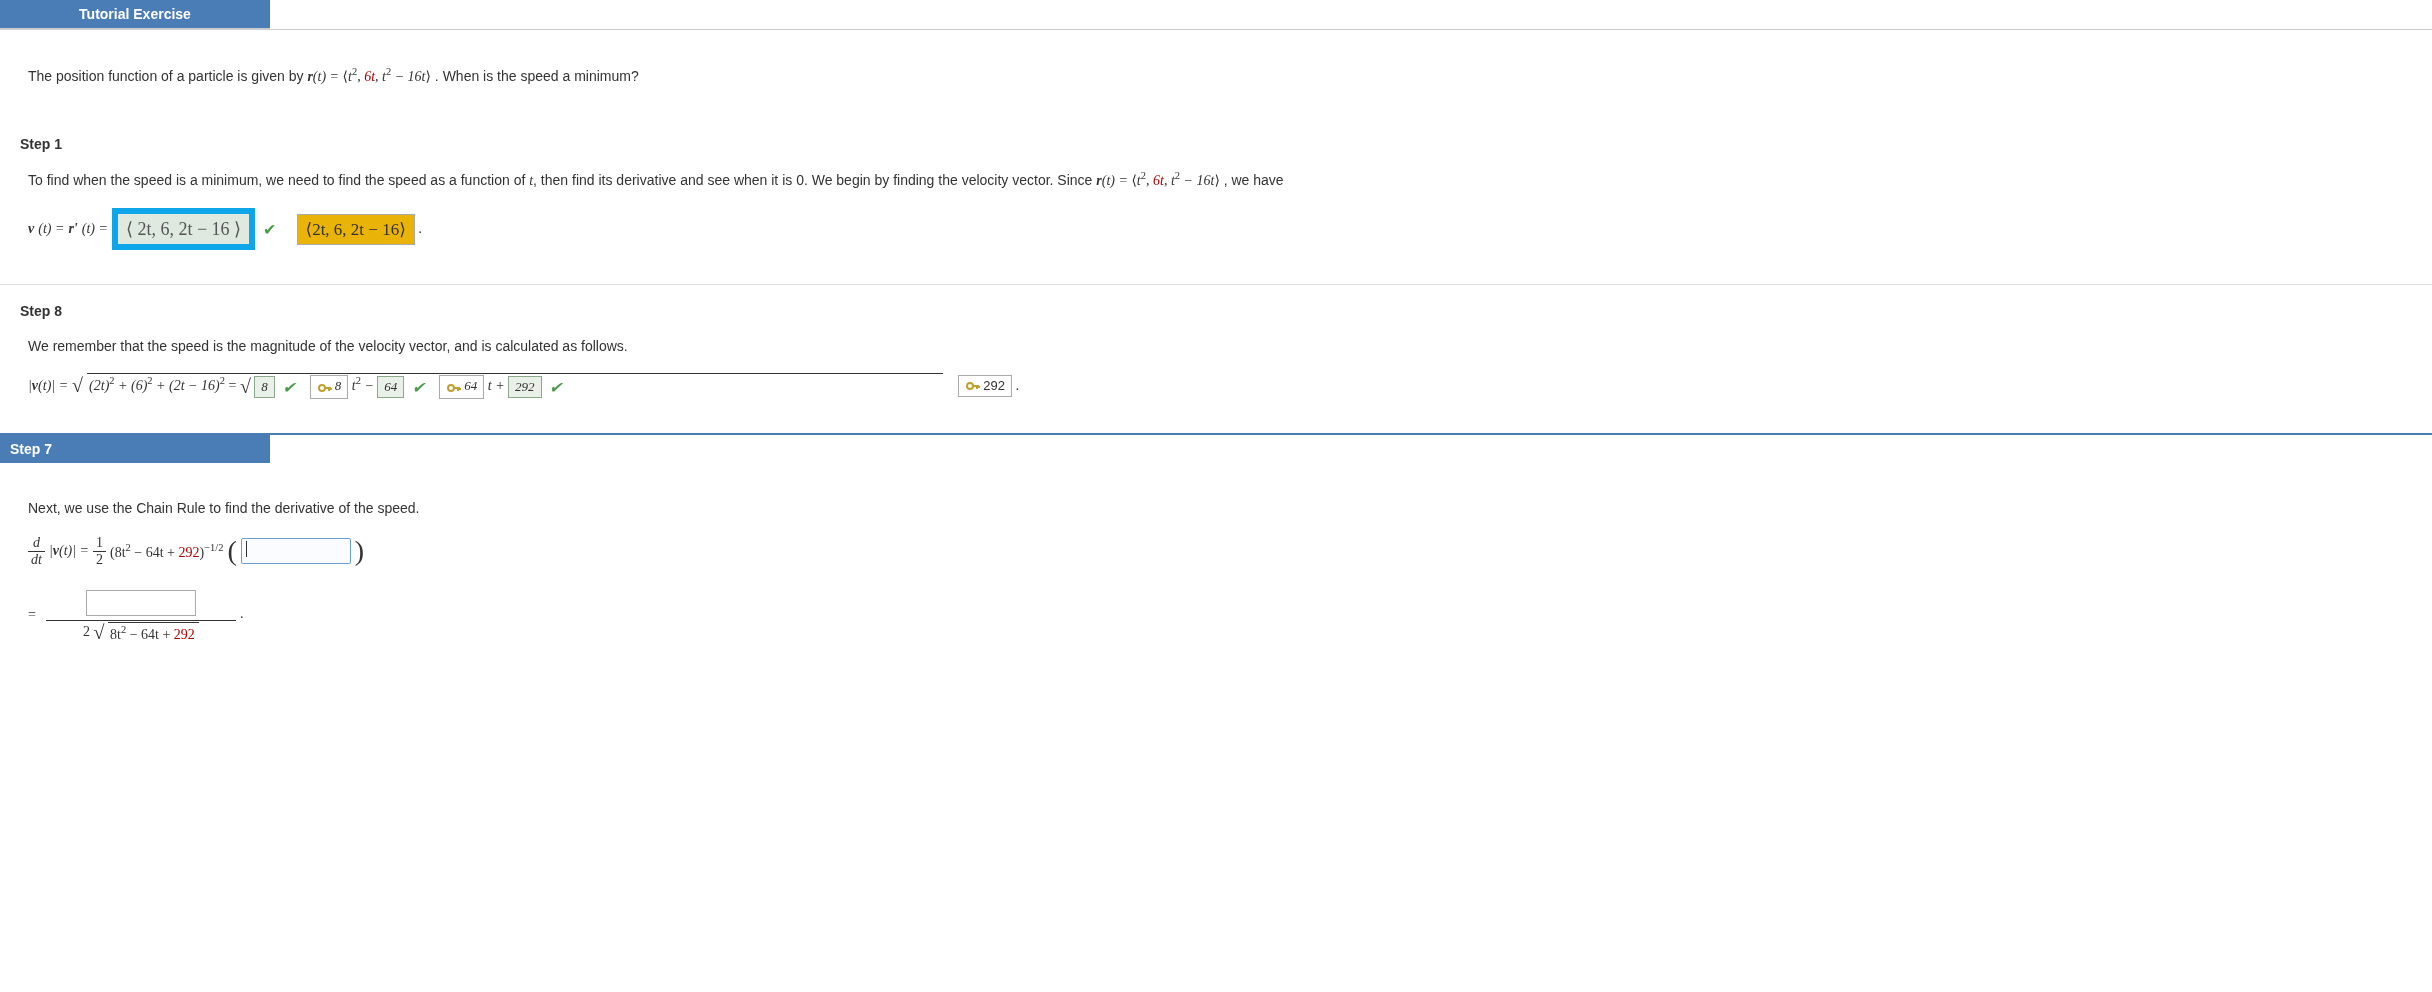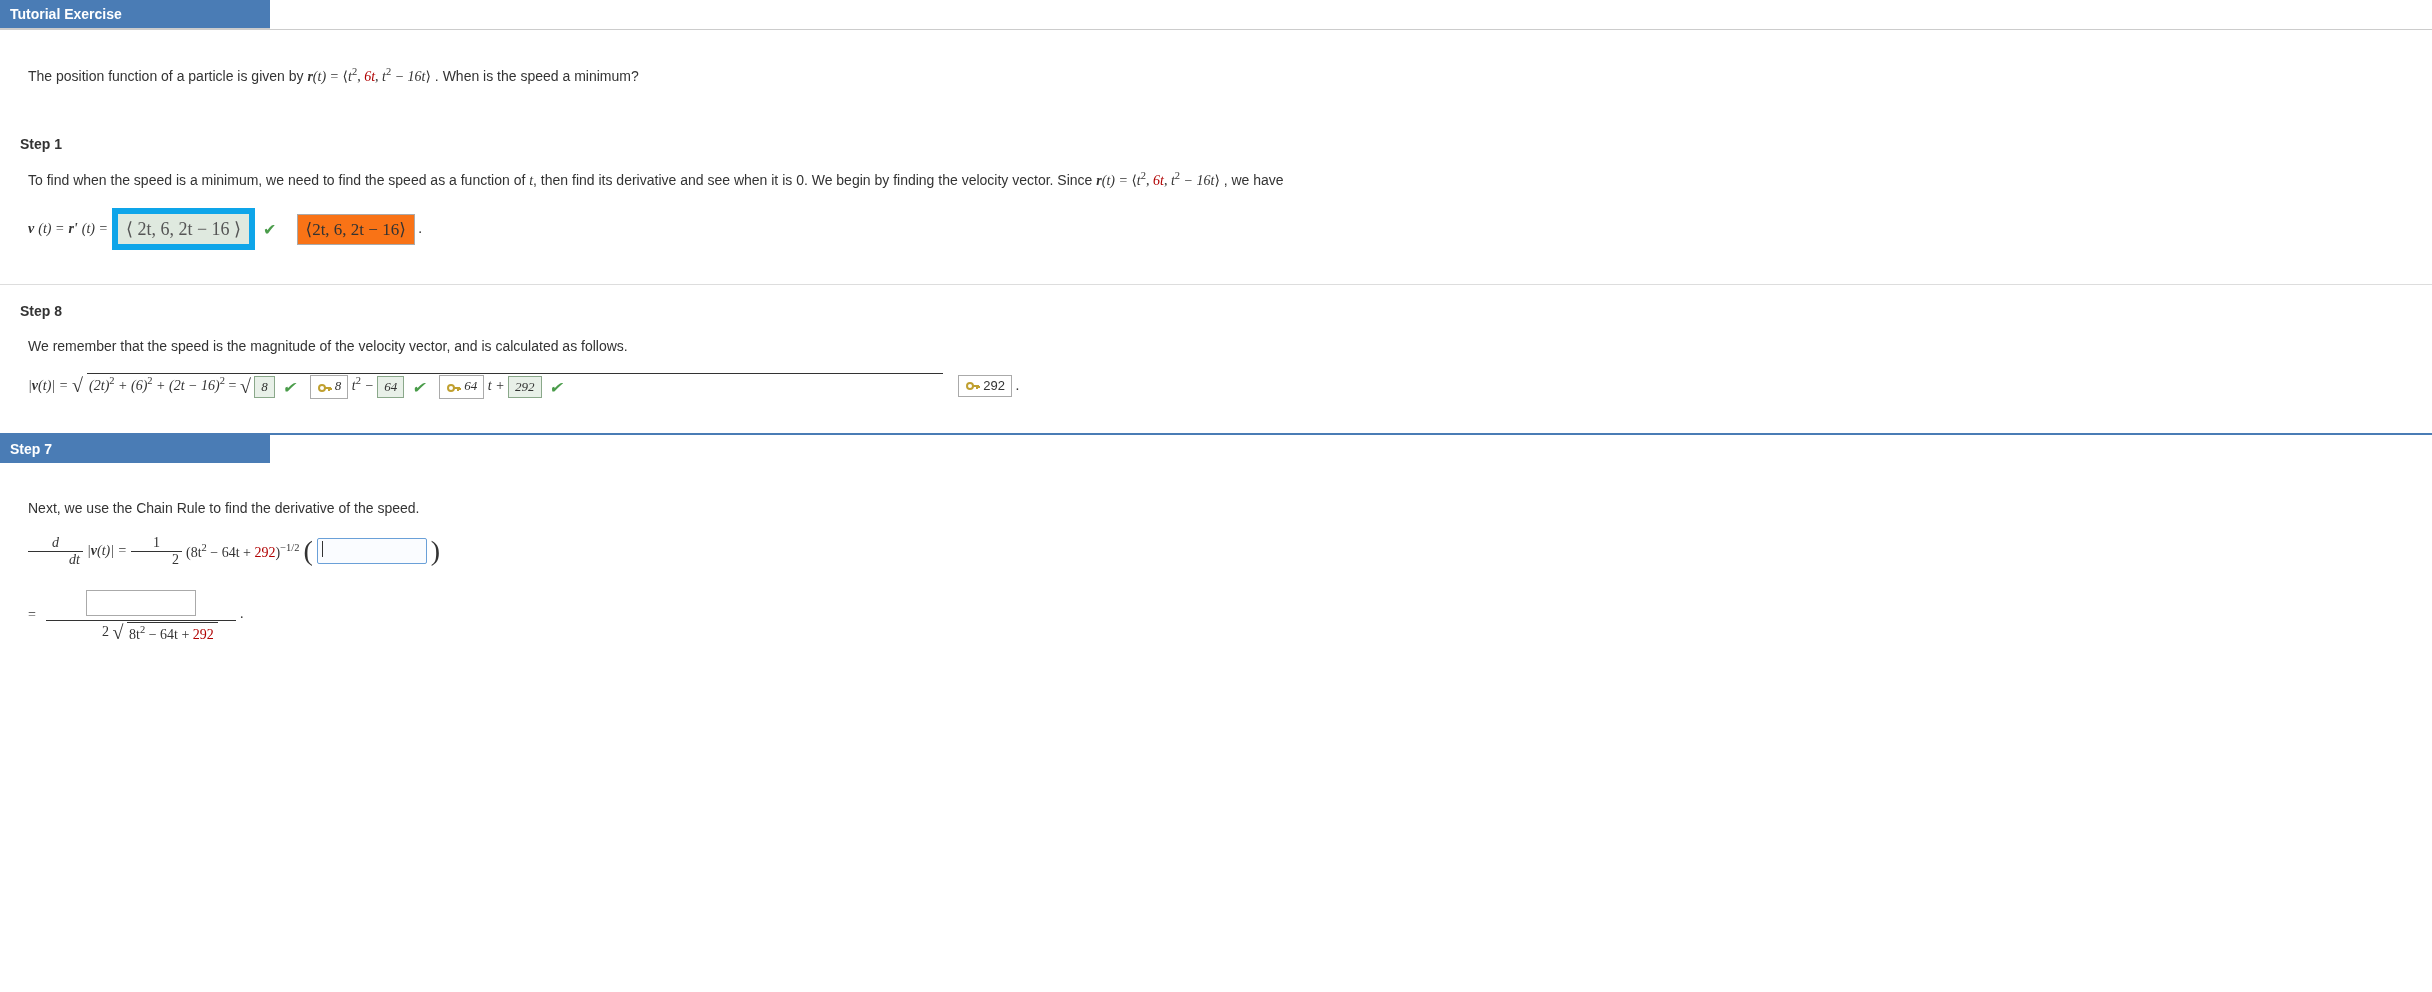--- a/index.html
+++ b/index.html
@@ -10,20 +10,21 @@
     color: #333;
     background: #fff;
   }
   .header-bar {
     background: #4a7cb5;
     color: #fff;
     font-weight: bold;
     padding: 6px 10px;
     width: 270px;
     border-bottom: 1px solid #ccc;
+    text-align: center;
   }
   .header-line {
     border-bottom: 1px solid #ccc;
   }
   .section {
     padding: 18px 28px 24px 28px;
   }
   .step-title {
     font-weight: bold;
     margin-bottom: 14px;
@@ -49,21 +50,21 @@
     background: #dfe9df;
     padding: 4px 8px;
     font-family: 'Times New Roman', serif;
     font-size: 18px;
     color: #555;
     vertical-align: middle;
   }
   .confirm-box {
     display: inline-block;
     border: 1px solid #aaa;
-    background: #f97316;
+    background: #eab308;
     padding: 4px 8px;
     font-family: 'Times New Roman', serif;
     font-size: 17px;
     color: #333;
     vertical-align: middle;
   }
   .blank-input {
     display: inline-block;
     border: 1px solid #6aa0d8;
     background: #fafcff;
@@ -119,21 +120,21 @@
     font-size: 20px;
     vertical-align: middle;
   }
   .frac {
     display: inline-block;
     text-align: center;
     vertical-align: middle;
     font-family: 'Times New Roman', serif;
   }
   .frac .num { display: block; border-bottom: 1px solid #333; padding: 0 3px; font-size: 14px; }
-  .frac .den { display: block; padding: 0 3px; font-size: 14px; margin-left: 38px; }
+  .frac .den { display: block; padding: 0 3px; font-size: 14px; }
   .eq-row {
     display: flex;
     align-items: center;
     flex-wrap: wrap;
     gap: 4px;
     margin: 10px 0;
   }
   .step3-wrap { border-top: 2px solid #4a7cb5; }
 </style>
 </head>

